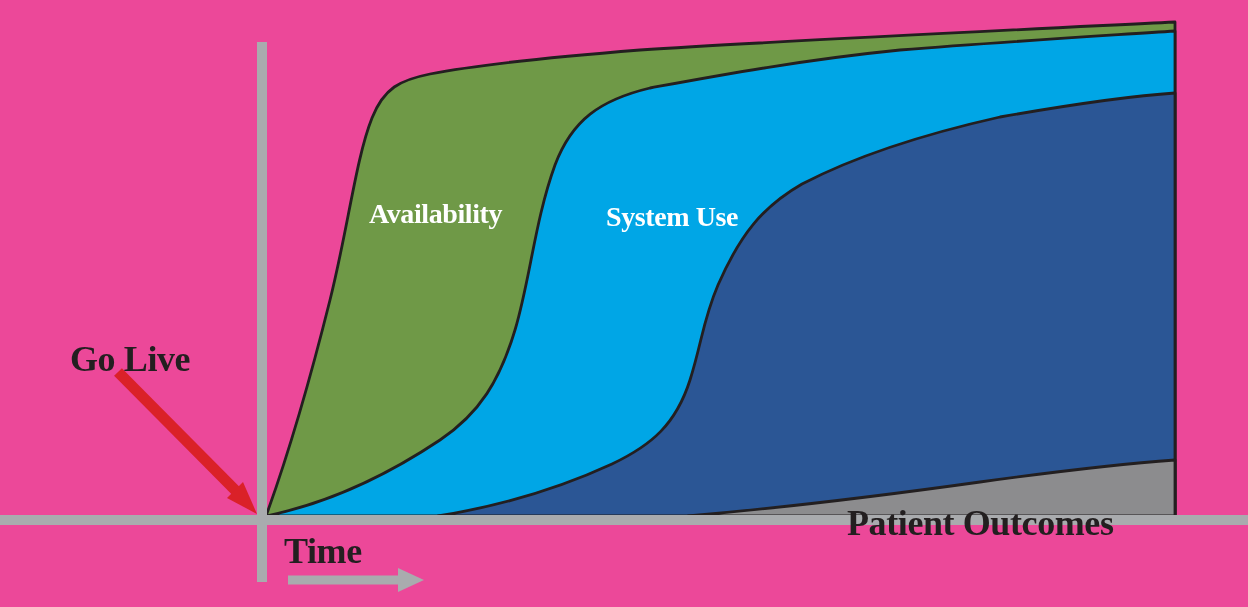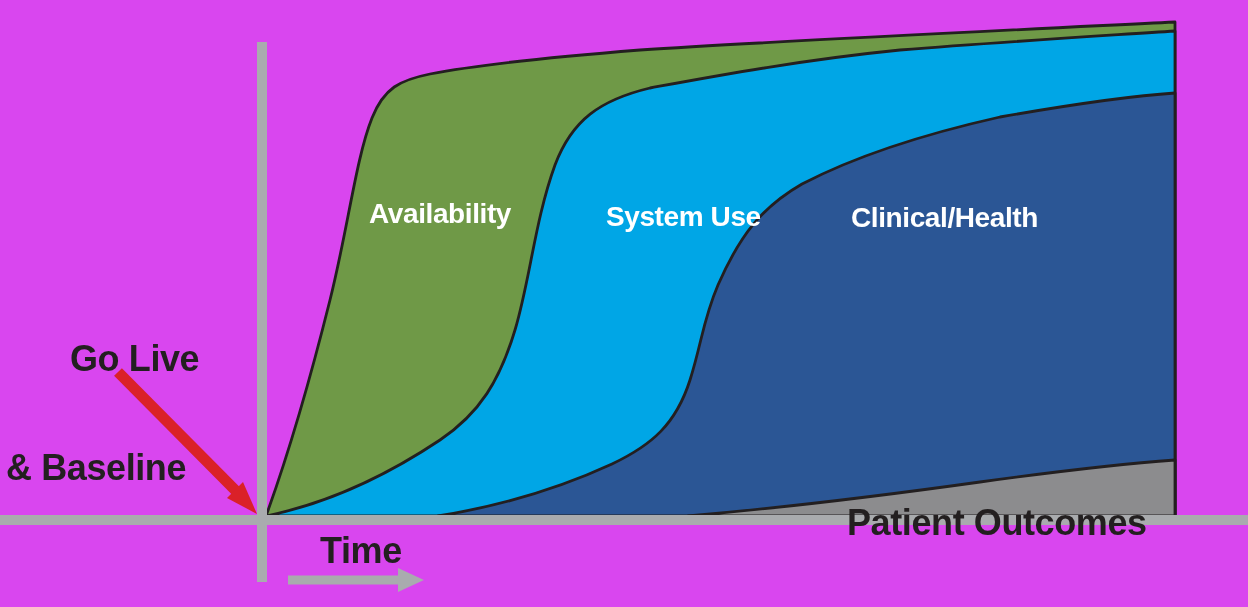--- a/index.html
+++ b/index.html
@@ -1,39 +1,39 @@
 <!DOCTYPE html>
 <html><head>
 <meta charset="utf-8">
 <style>
   html, body { margin: 0; padding: 0; background: #ffffff; }
   .stage {
     position: relative;
     width: 1248px;
     height: 607px;
-    background: #d946ef;
+    background: #ec4899;
     overflow: hidden;
-    font-family: Liberation Sans, sans-serif;
+    font-family: Liberation Serif, serif;
   }
   .stage svg { position: absolute; left: 0; top: 0; }
   .lbl {
     position: absolute;
     font-weight: bold;
     white-space: nowrap;
     letter-spacing: -0.4px;
     line-height: 1.07;
   }
   .lbl.on-area { color: #ffffff; font-size: 28px; }
   .lbl.outside { color: #231f20; font-size: 36px; }
   .lbl-availability   { left: 369px; top: 199px; }
   .lbl-system-use     { left: 606px; top: 202px; }
   .lbl-clinical       { left: 851px; top: 199px; line-height: 37px; }
   .lbl-go-live        { left: 70px;  top: 340px; font-size: 29px; }
   .lbl-system-design  { left: 6px;   top: 453px; line-height: 30px; }
-  .lbl-time           { left: 284px; top: 532px; margin-left: 36px; }
+  .lbl-time           { left: 284px; top: 532px; }
   .lbl-patient-outcomes { left: 847px; top: 504px; }
 </style>
 </head>
 <body>
 
 <div class="stage">
 
   <svg width="1248" height="607" viewBox="0 0 1248 607">
 
     <g id="regions-group">
@@ -56,26 +56,24 @@
       <line x1="288" y1="580" x2="400" y2="580" stroke-width="9" stroke="#a9abae"></line>
       <polygon points="424,580 398,568 398,592" fill="#a9abae"></polygon>
     </g>
   </svg>
 
   <div class="lbl on-area lbl-availability">Availability</div>
 
   <div class="lbl on-area lbl-system-use">System Use</div>
 
   <div class="lbl on-area lbl-clinical">
-    <div>Clinical/Health</div>
   </div>
 
   <div class="lbl outside lbl-go-live">Go Live</div>
 
   <div class="lbl outside lbl-system-design">
-    <div>&amp; Baseline</div>
   </div>
 
   <div class="lbl outside lbl-time">Time</div>
 
   <div class="lbl outside lbl-patient-outcomes">Patient Outcomes</div>
 
 </div>
 
 </body></html>

